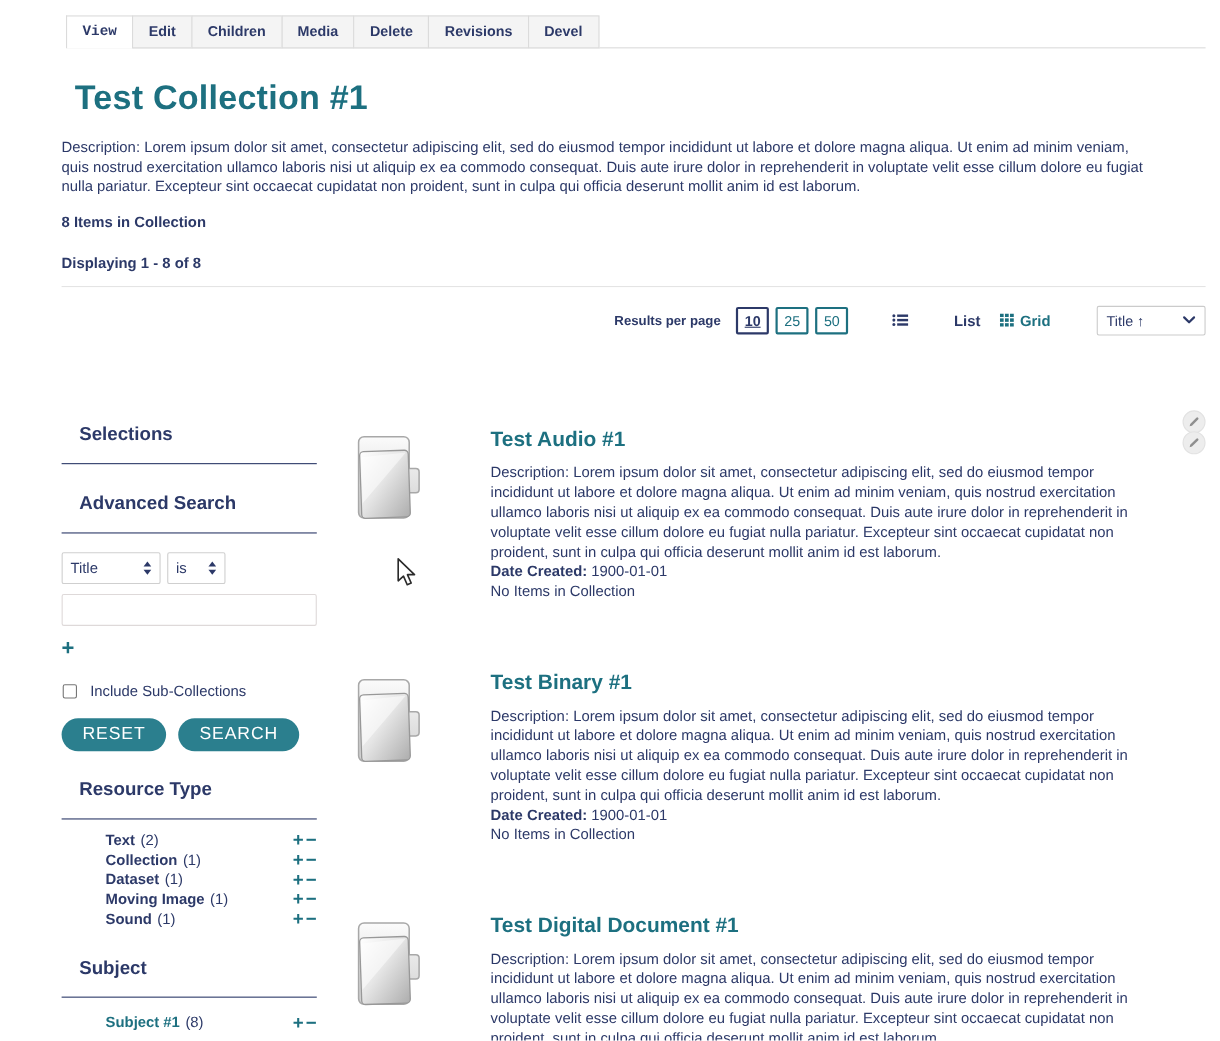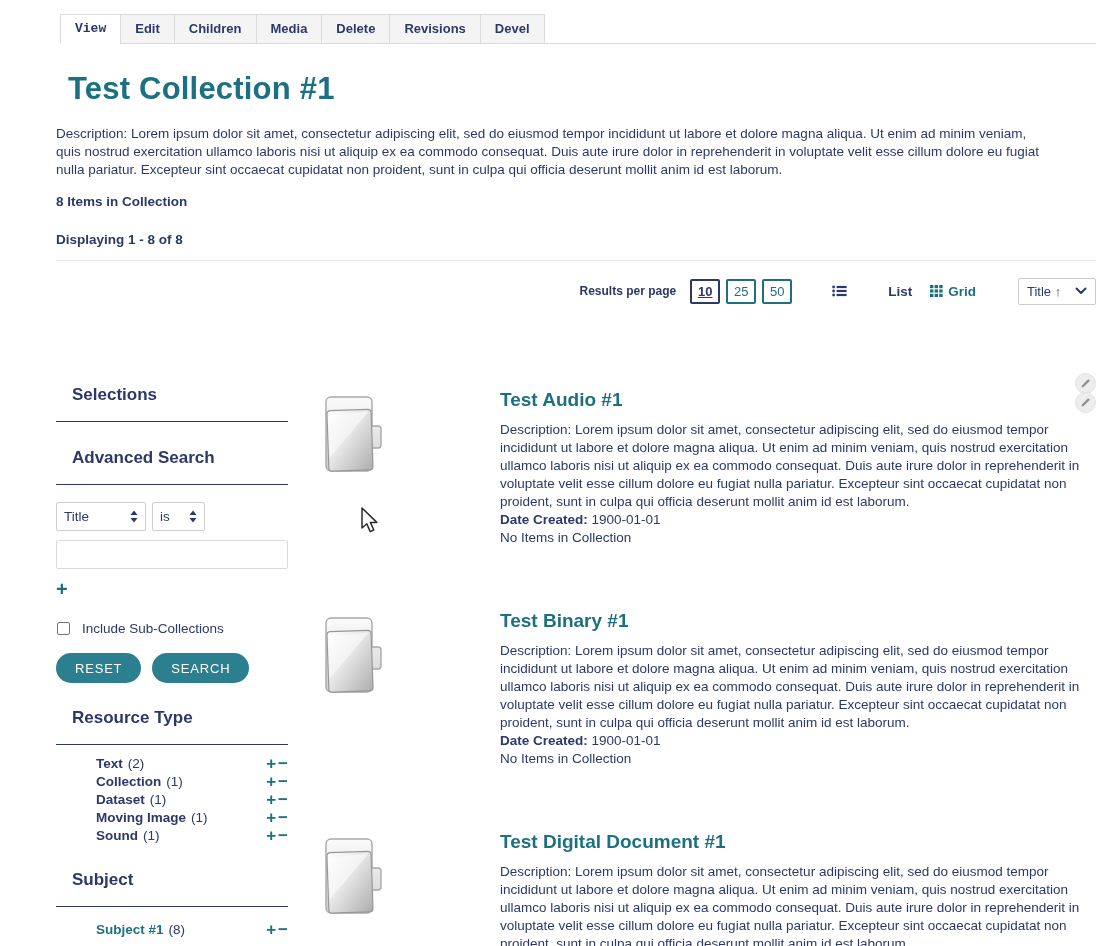--- a/index.html
+++ b/index.html
@@ -39,21 +39,21 @@
     width:30px;height:25px;display:inline-flex;align-items:center;justify-content:center;
     font-size:13px;border:2px solid var(--teal);color:var(--teal);margin-left:6px;
     background:#fff;cursor:pointer;border-radius:2px;
   }
   .psize.active{border-color:var(--navy);color:var(--navy);text-decoration:underline;font-weight:bold;}
   .view-toggle{display:inline-flex;align-items:center;gap:5px;font-size:13.5px;font-weight:bold;cursor:pointer;text-decoration:none;}
   .list-toggle{margin-left:40px;color:var(--navy);}
   .list-toggle .vt-label{margin-left:36px;}
   .grid-toggle{margin-left:18px;color:var(--teal);}
   .sort-select{
-    width:78px;height:27px;margin-left:42px;border:1px solid #CBCBCB;border-radius:2px;
+    width:99px;height:27px;margin-left:42px;border:1px solid #CBCBCB;border-radius:2px;
     display:flex;align-items:center;justify-content:space-between;padding:0 8px;
     font-size:13px;background:#fff;cursor:pointer;
   }
 
   
   .columns{display:flex;margin-top:64px;}
   .sidebar{width:232px;flex:none;}
   .results{flex:1;margin-left:34px;margin-top:4px;}
 
   .side-h{font-size:17px;font-weight:bold;margin:16px;color:var(--navy);}
@@ -70,37 +70,37 @@
   .query-input{
     margin-top:9px;width:100%;height:29px;border:1px solid #DED9D9;border-radius:2px;
     font-size:13.5px;padding:0 7px;color:var(--navy);font-family:inherit;
   }
   .add-btn{color:var(--teal);font-weight:bold;font-size:20px;line-height:14px;margin-top:13px;display:inline-block;cursor:pointer;}
   .chk-row{margin-top:21px;display:flex;align-items:center;font-size:13.5px;cursor:pointer;}
   .chk-box{width:13px;height:13px;border:1px solid #767676;border-radius:2px;background:#fff;margin:0 12px 0 1px;flex:none;}
   .pill-btns{margin-top:17px;display:flex;gap:11px;}
   .pill{
     background:var(--button-teal);color:#fff;border:none;border-radius:15px;height:30px;
-    padding:0 19px;font-size:13px;letter-spacing:.8px;font-family:inherit;cursor:pointer;
+    padding:0 19px;font-size:16px;letter-spacing:.8px;font-family:inherit;cursor:pointer;
   }
   .facet-group .side-h{margin-top:25px;}
   .fg-list{margin-top:10px;margin-left:40px;}
   .facet-row{display:flex;justify-content:space-between;align-items:center;font-size:13.5px;line-height:18px;}
   .facet-group.single .facet-row{margin-top:3px;line-height:26px;}
   .facet-link{font-weight:bold;cursor:pointer;text-decoration:none;}
   .facet-link.navy{color:var(--navy);}
   .facet-link.teal{color:var(--teal);}
   .facet-count{font-weight:normal;margin-left:5px;color:var(--navy);}
   .facet-label-wrap{display:flex;align-items:baseline;}
   .facet-ops{color:var(--teal);font-weight:bold;font-size:17px;display:flex;}
   .facet-ops span{cursor:pointer;line-height:14px;}
   .facet-ops .minus{margin-left:2px;}
 
   
-  .result{display:flex;position:relative;margin-bottom:47px;justify-content:space-between;}
+  .result{display:flex;position:relative;margin-bottom:47px;}
   .thumb{width:124px;flex:none;padding-top:20px;cursor:pointer;}
   .meta{flex:1;max-width:596px;padding-top:16px;}
   .rtitle{font-size:19px;font-weight:bold;color:var(--teal);margin:0 0 10px;cursor:pointer;}
   .rdesc,.rdate,.rnote{font-size:13.5px;line-height:18px;margin:0;}
   .edit-icons{position:absolute;right:0;top:0;display:flex;flex-direction:column;align-items:center;}
   .edit-circle{
     width:21px;height:21px;border-radius:50%;background:#EDEDED;border:1px solid #E2E2E2;
     display:flex;align-items:center;justify-content:center;margin-bottom:-2px;cursor:pointer;
   }
   .cursor{position:absolute;left:360px;top:507px;z-index:10;pointer-events:none;}

